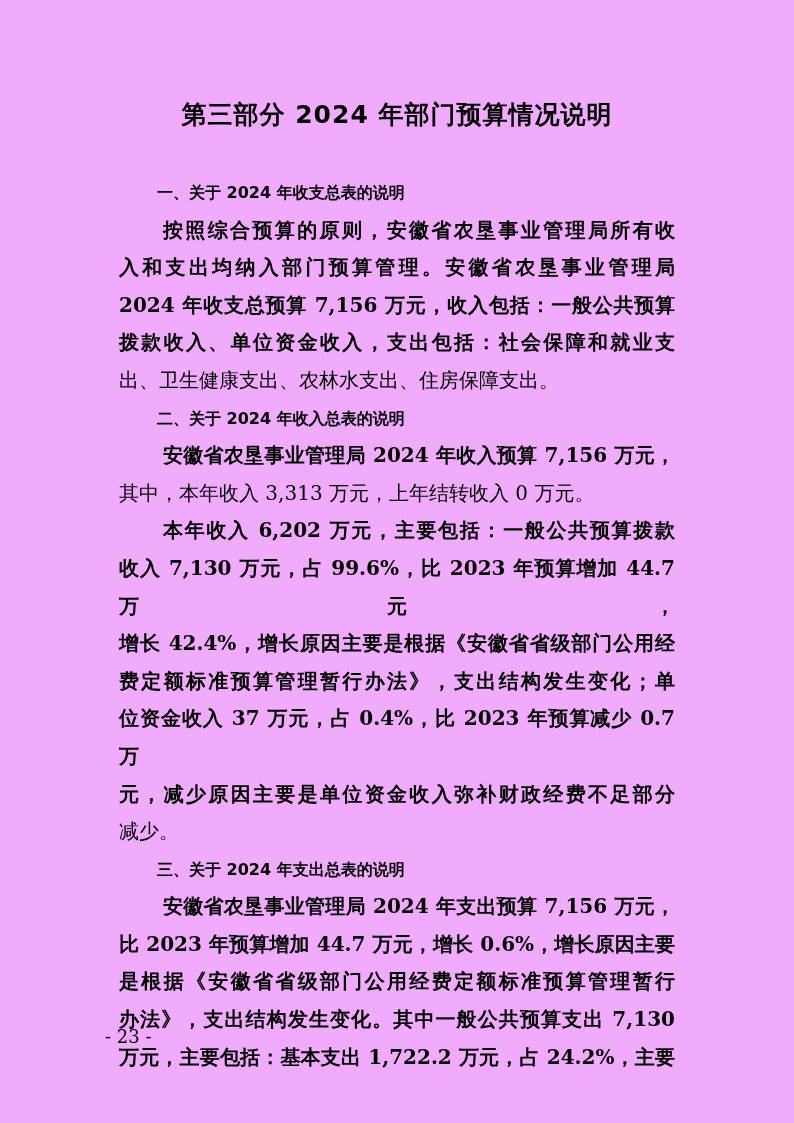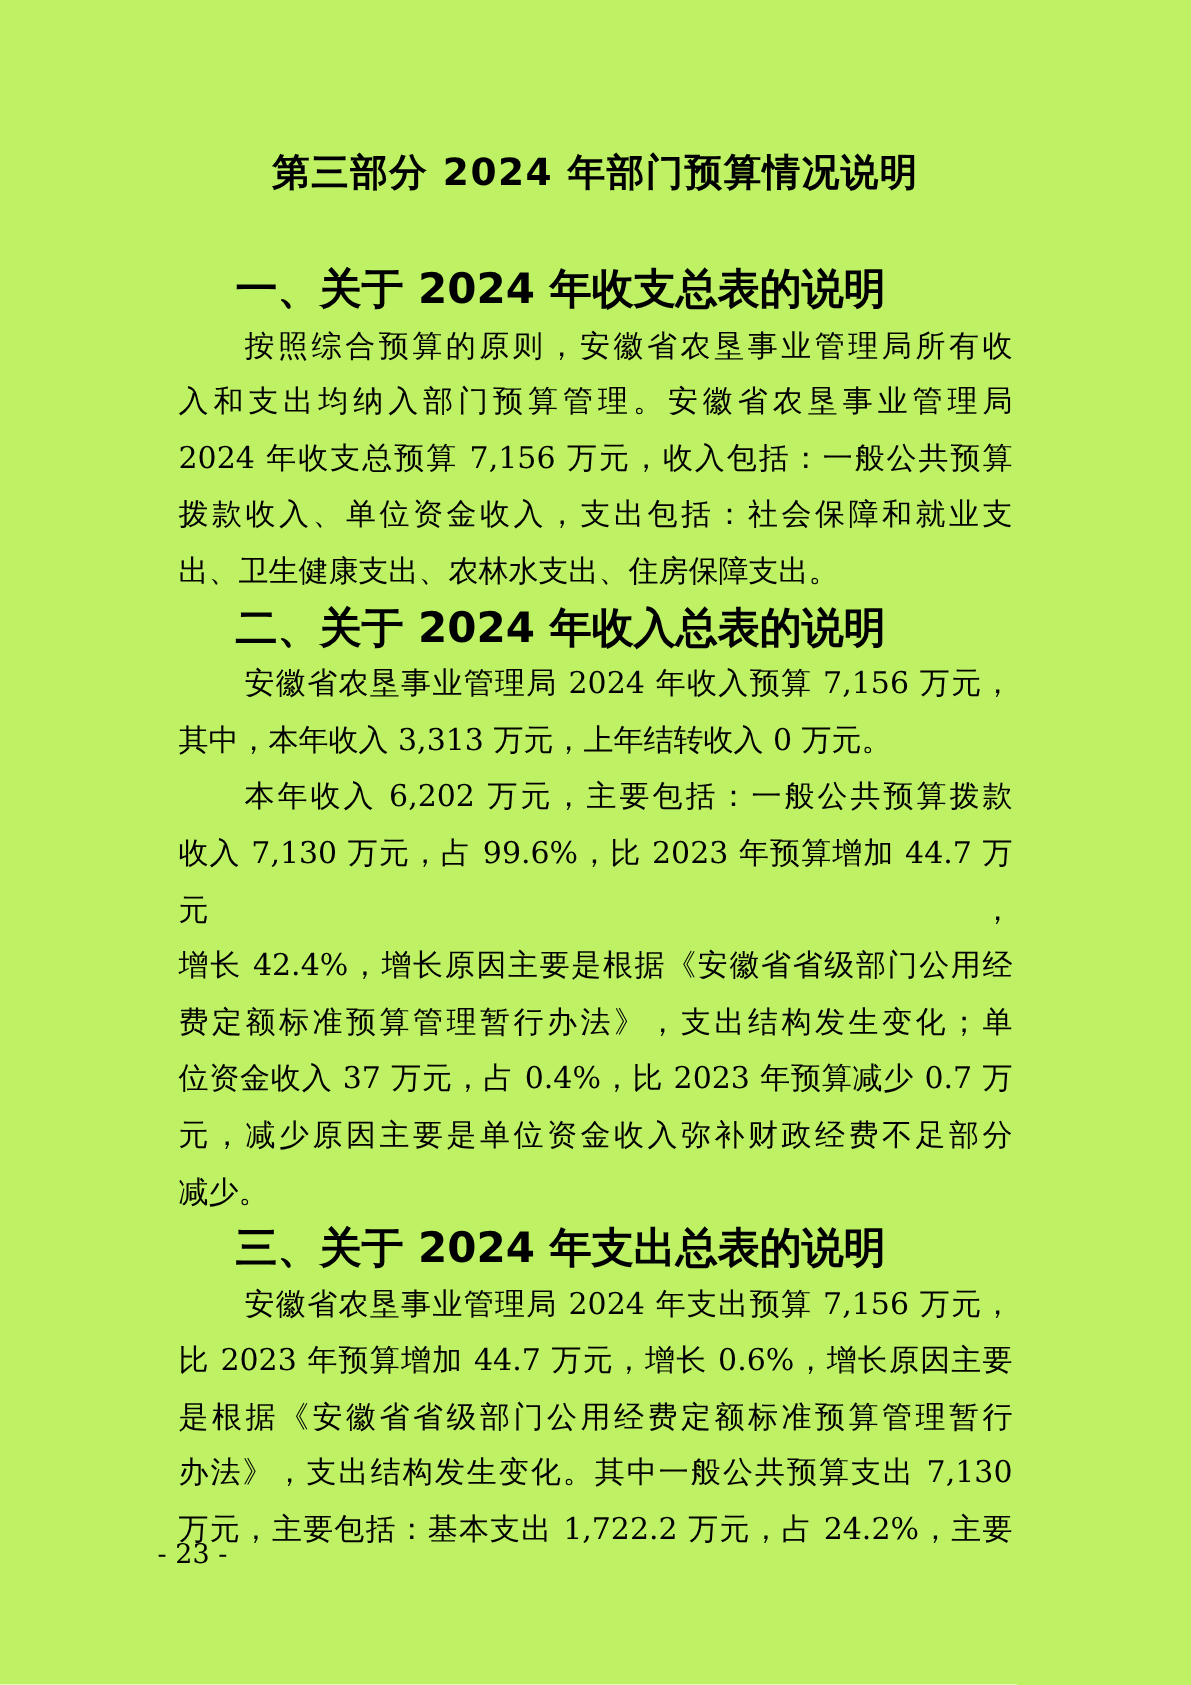--- a/index.html
+++ b/index.html
@@ -4,21 +4,21 @@
 <style>
   html, body {
     margin: 0;
     padding: 0;
     background: #ffffff;
   }
   .page {
     position: relative;
     width: 794px;
     height: 1123px;
-    background: #bef264;
+    background: #f0abfc;
     overflow: hidden;
     color: #000000;
     font-family: "DejaVu Serif", "Liberation Serif", serif;
   }
   .doc-title {
     margin: 100px 0 0 0;
     padding: 0;
     width: 794px;
     text-align: center;
     font-family: "DejaVu Sans", "Liberation Sans", sans-serif;
@@ -35,28 +35,29 @@
   }
   .ln {
     font-size: 20px;
     line-height: 37.6px;
     white-space: normal;
     text-align: left;
   }
   .ln.fill {
     text-align: justify;
     text-align-last: justify;
+    font-weight: bold;
   }
   .ln.ind {
     text-indent: 44px;
   }
   .ln.hd {
     font-family: "DejaVu Sans", "Liberation Sans", sans-serif;
     font-weight: bold;
-    font-size: 28px;
+    font-size: 16px;
     text-indent: 38px;
     text-align: left;
     text-align-last: left;
   }
   .page-footer {
     position: absolute;
     left: 105px;
     top: 1028px;
     width: 556px;
     font-size: 18px;

